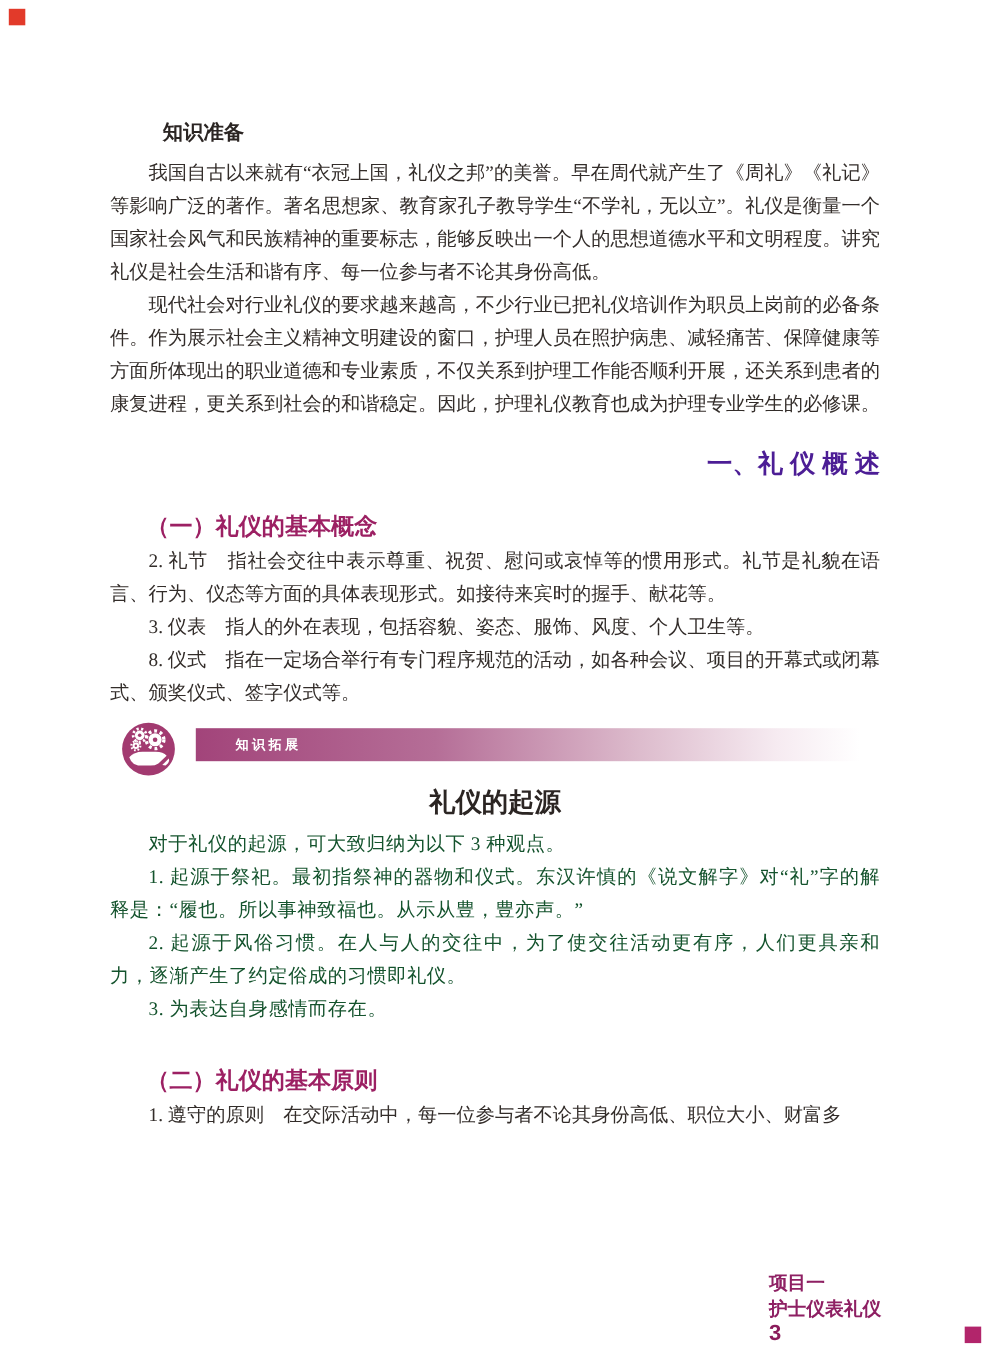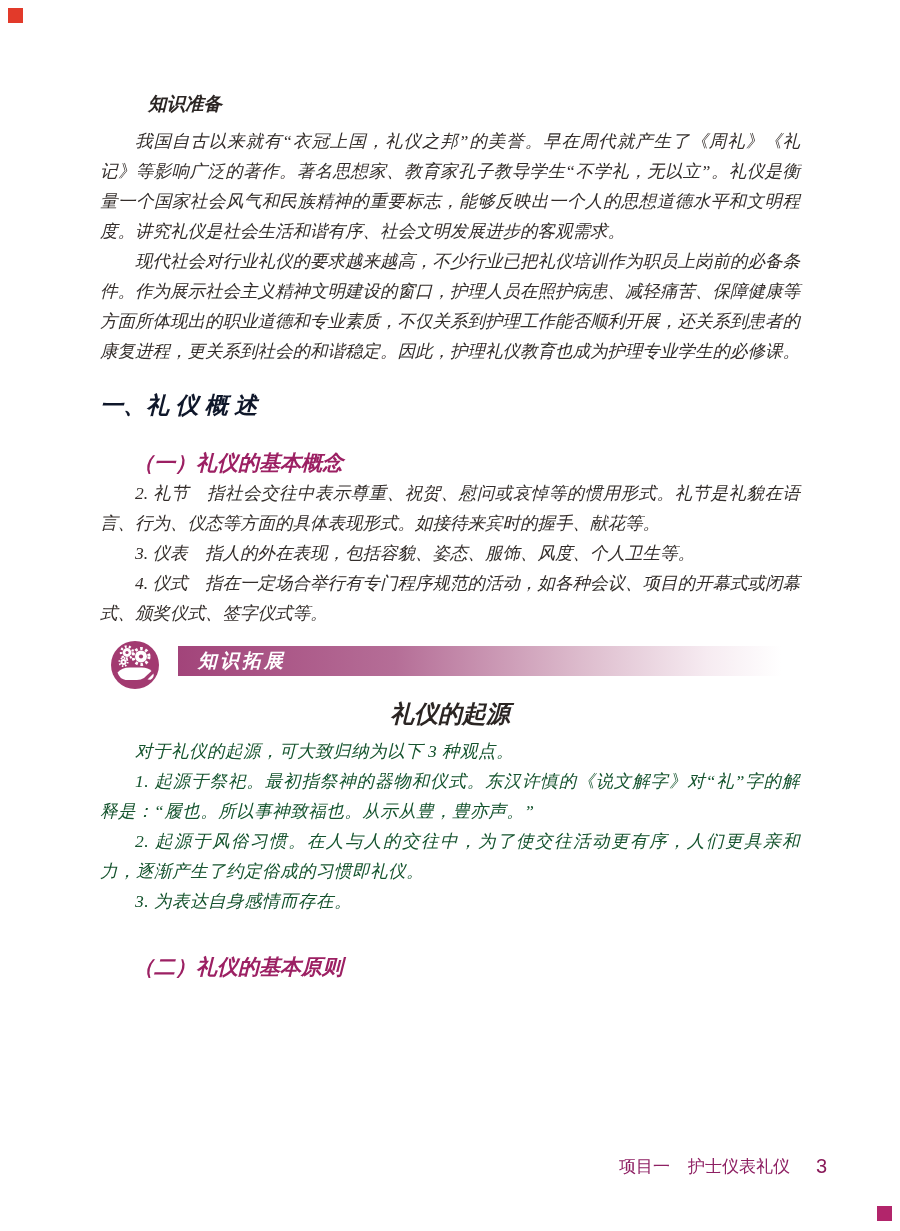--- a/index.html
+++ b/index.html
@@ -2,86 +2,86 @@
 <html><head>
 <meta charset="utf-8">
 <style>
   html,body{margin:0;padding:0;background:#ffffff;}
   .page{
     position:relative;width:900px;height:1231px;background:#ffffff;overflow:hidden;
     font-family:"Liberation Serif","DejaVu Serif",serif;color:#332d2a;
   }
   .corner-tl{position:absolute;left:8px;top:8px;width:15px;height:15px;background:#e23a2a;}
   .corner-br{position:absolute;right:8px;bottom:10px;width:15px;height:15px;background:#b2256b;}
-  .content{position:absolute;left:100px;top:0;width:700px;font-style:italic;}
+  .content{position:absolute;left:100px;top:16px;width:700px;}
   .kp-heading{
     margin:90px 0 8px 0;font-size:18.5px;line-height:28px;font-weight:bold;color:#2b2523;
     text-indent:48px;font-family:"Liberation Sans","DejaVu Sans",sans-serif;
   }
   .body-p{
     margin:0;font-size:17.5px;line-height:30px;text-align:justify;text-indent:2em;color:#332d2a;
   }
   .h1-title{
-    margin:22px 0 26px 0;text-align:left;font-size:23px;line-height:34px;font-weight:bold;
-    color:#0f172a;font-family:"Liberation Sans","DejaVu Sans",sans-serif;
+    margin:22px 0 26px 0;text-align:right;font-size:23px;line-height:34px;font-weight:bold;
+    color:#4c1d95;font-family:"Liberation Sans","DejaVu Sans",sans-serif;
   }
   .sub-heading{
     margin:0;font-size:21px;line-height:30px;font-weight:bold;color:#9c2063;text-indent:33px;
     font-family:"Liberation Sans","DejaVu Sans",sans-serif;
   }
   .sub-heading.second{margin-top:36px;}
   .callout{margin-top:12px;}
   .banner-row{display:flex;align-items:flex-start;height:50px;}
   .banner-icon{width:50px;height:50px;margin-left:10px;flex:0 0 auto;}
   .banner-bar{
     flex:1;height:30px;margin-left:18px;margin-top:6px;
     background:linear-gradient(90deg,#a2447a 0%,#b56e97 35%,#ddbccd 65%,#f6ebf1 85%,#ffffff 97%);
     display:flex;align-items:center;
   }
   .banner-label{
-    color:#ffffff;font-size:19px;font-weight:bold;letter-spacing:3px;padding-left:20px;
+    color:#ffffff;font-size:12px;font-weight:bold;letter-spacing:3px;padding-left:36px;
     font-family:"Liberation Serif","DejaVu Serif",serif;
   }
   .kai-title{
     margin:10px 0 0 0;text-align:center;font-size:24px;line-height:28px;font-weight:bold;color:#2b2523;
   }
   .kai-p{
     margin:0;font-size:17.5px;line-height:30px;text-align:justify;text-indent:2em;
     color:#14532d;letter-spacing:0.5px;
   }
   .kai-p.first{margin-top:8px;}
   .last-line{margin:0;}
   .footer{
     position:absolute;top:1155px;right:73px;display:flex;align-items:flex-start;
-    font-family:"Liberation Sans","DejaVu Sans",sans-serif;font-weight:normal;color:#8e2063;
+    font-family:"Liberation Sans","DejaVu Sans",sans-serif;font-weight:bold;color:#8e2063;flex-direction:column;
   }
   .footer .chapter{font-size:17px;margin-right:18px;}
   .footer .section{font-size:17px;margin-right:26px;}
   .footer .pagenum{font-size:20px;color:#8a1b5a;}
 </style>
 </head>
 <body>
 
 <div class="page">
 
   <div class="corner-tl"></div>
 
   <div class="content">
 
     <h3 class="kp-heading">知识准备</h3>
-    <p class="body-p">我国自古以来就有“衣冠上国，礼仪之邦”的美誉。早在周代就产生了《周礼》《礼记》等影响广泛的著作。著名思想家、教育家孔子教导学生“不学礼，无以立”。礼仪是衡量一个国家社会风气和民族精神的重要标志，能够反映出一个人的思想道德水平和文明程度。讲究礼仪是社会生活和谐有序、社会文明发展进步的客观需求。</p>
+    <p class="body-p">我国自古以来就有“衣冠上国，礼仪之邦”的美誉。早在周代就产生了《周礼》《礼记》等影响广泛的著作。著名思想家、教育家孔子教导学生“不学礼，无以立”。礼仪是衡量一个国家社会风气和民族精神的重要标志，能够反映出一个人的思想道德水平和文明程度。讲究礼仪是社会生活和谐有序、每一位参与者不论其身份高低。</p>
     <p class="body-p">现代社会对行业礼仪的要求越来越高，不少行业已把礼仪培训作为职员上岗前的必备条件。作为展示社会主义精神文明建设的窗口，护理人员在照护病患、减轻痛苦、保障健康等方面所体现出的职业道德和专业素质，不仅关系到护理工作能否顺利开展，还关系到患者的康复进程，更关系到社会的和谐稳定。因此，护理礼仪教育也成为护理专业学生的必修课。</p>
 
     <h1 class="h1-title">一、礼 仪 概 述</h1>
 
 
     <h4 class="sub-heading">（一）礼仪的基本概念</h4>
     <p class="body-p">2. 礼节　指社会交往中表示尊重、祝贺、慰问或哀悼等的惯用形式。礼节是礼貌在语言、行为、仪态等方面的具体表现形式。如接待来宾时的握手、献花等。</p>
     <p class="body-p">3. 仪表　指人的外在表现，包括容貌、姿态、服饰、风度、个人卫生等。</p>
-    <p class="body-p">4. 仪式　指在一定场合举行有专门程序规范的活动，如各种会议、项目的开幕式或闭幕式、颁奖仪式、签字仪式等。</p>
+    <p class="body-p">8. 仪式　指在一定场合举行有专门程序规范的活动，如各种会议、项目的开幕式或闭幕式、颁奖仪式、签字仪式等。</p>
 
     <div class="callout">
       <div class="banner-row">
         <svg class="banner-icon" viewBox="0 0 50 50">
           <circle cx="25" cy="25" r="24" fill="#a23a70"></circle>
 
           <circle cx="31" cy="16.5" r="8" fill="none" stroke="#ffffff" stroke-width="3" stroke-dasharray="2.6,2.63"></circle>
           <circle cx="31" cy="16.5" r="6" fill="#ffffff"></circle>
           <circle cx="31" cy="16.5" r="2.1" fill="#a23a70"></circle>
 
@@ -102,20 +102,21 @@
       </div>
 
       <h4 class="kai-title">礼仪的起源</h4>
       <p class="kai-p first">对于礼仪的起源，可大致归纳为以下 3 种观点。</p>
       <p class="kai-p">1. 起源于祭祀。最初指祭神的器物和仪式。东汉许慎的《说文解字》对“礼”字的解释是：“履也。所以事神致福也。从示从豊，豊亦声。”</p>
       <p class="kai-p">2. 起源于风俗习惯。在人与人的交往中，为了使交往活动更有序，人们更具亲和力，逐渐产生了约定俗成的习惯即礼仪。</p>
       <p class="kai-p">3. 为表达自身感情而存在。</p>
     </div>
 
     <h4 class="sub-heading second">（二）礼仪的基本原则</h4>
+    <p class="body-p last-line">1. 遵守的原则　在交际活动中，每一位参与者不论其身份高低、职位大小、财富多</p>
 
   </div>
 
   <div class="footer">
     <span class="chapter">项目一</span>
     <span class="section">护士仪表礼仪</span>
     <span class="pagenum">3</span>
   </div>
 
   <div class="corner-br"></div>

